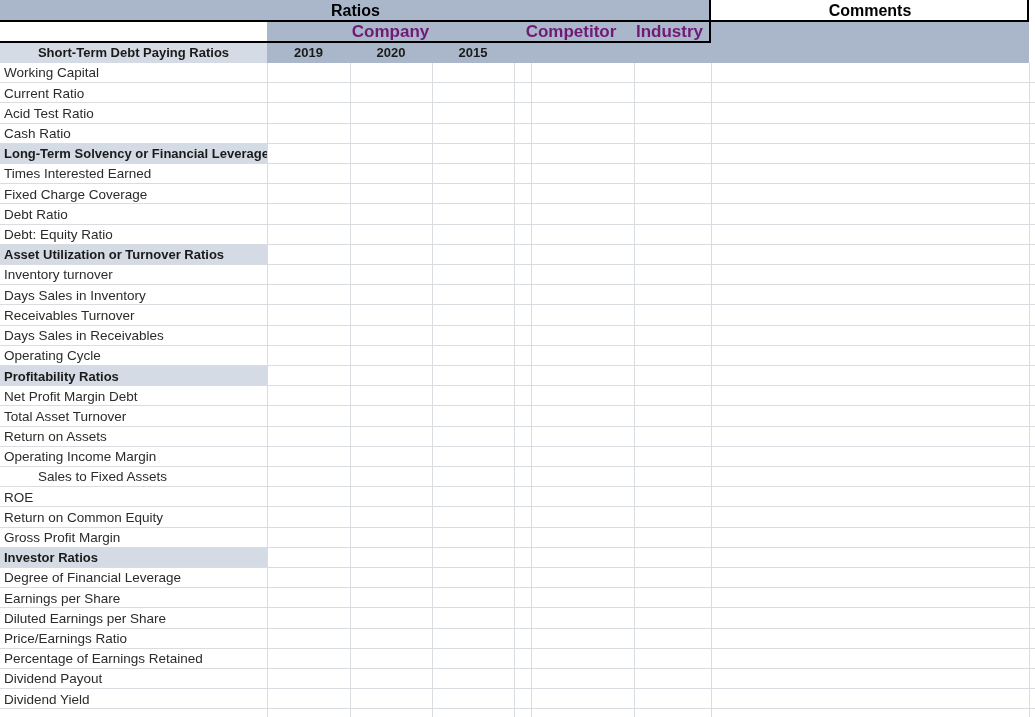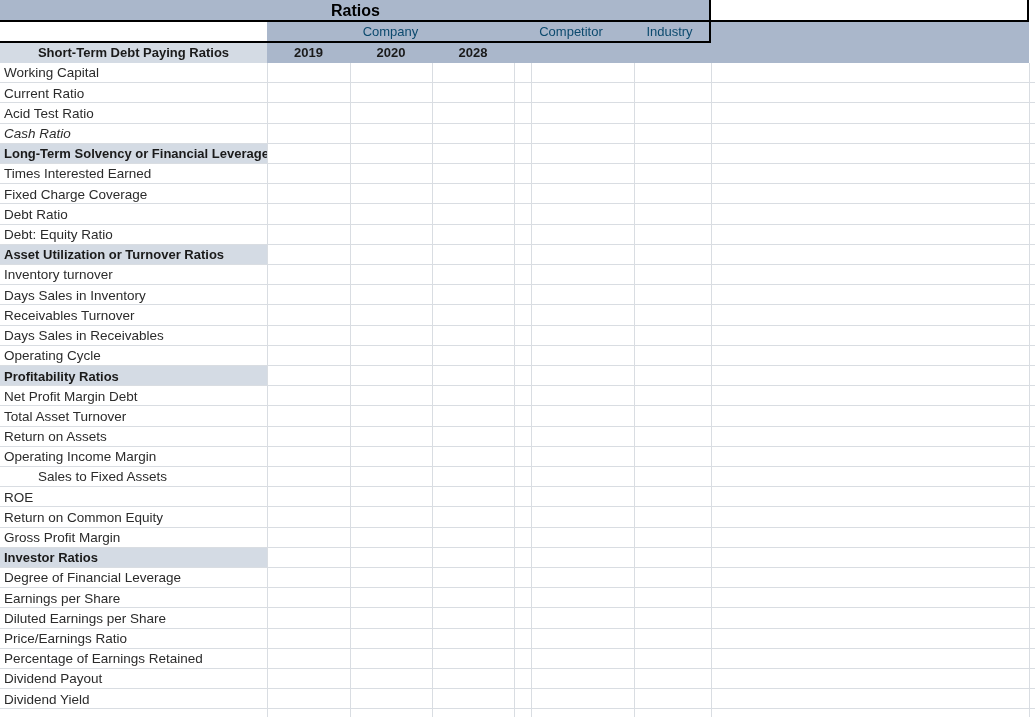--- a/index.html
+++ b/index.html
@@ -44,23 +44,23 @@
     font-size: 16px;
     font-weight: bold;
     color: #000000;
   }
   .t-head {
     font-size: 13px;
     font-weight: bold;
     color: #1a1a1a;
   }
   .t-sub {
-    font-size: 13px;
-    font-weight: normal;
-    color: #0c4a6e;
+    font-size: 17px;
+    font-weight: bold;
+    color: #701a75;
   }
   .t-body {
     font-size: 13.5px;
     font-weight: normal;
     color: #2b2b2b;
   }
 
   
   .gline {
     position: absolute;
@@ -78,35 +78,36 @@
   .bline-v { width: 2px; }
 </style>
 </head>
 <body>
 
 <div id="sheet">
 
   <div class="cell fill-dark" style="left:0; top:0; width:711px; height:21px;"></div>
   <div class="cell fill-dark ctr t-title" style="left:0; top:0; width:711px; height:21px;">Ratios</div>
 
+  <div class="cell fill-white ctr t-title" style="left:711px; top:0; width:318px; height:21px;">Comments</div>
 
 
   <div class="cell fill-dark ctr t-sub" style="left:267px; top:21px; width:247px; height:21px;">Company</div>
 
   <div class="cell fill-dark ctr t-sub" style="left:514px; top:21px; width:114px; height:21px;">Competitor</div>
 
   <div class="cell fill-dark ctr t-sub" style="left:628px; top:21px; width:83px; height:21px;">Industry</div>
 
   <div class="cell fill-dark" style="left:711px; top:21px; width:318px; height:21px;"></div>
 
   <div class="cell fill-light ctr t-head" style="left:0; top:42px; width:267px; height:21px;">Short-Term Debt Paying Ratios</div>
 
   <div class="cell fill-dark ctr t-head" style="left:267px; top:42px; width:83px; height:21px;">2019</div>
   <div class="cell fill-dark ctr t-head" style="left:350px; top:42px; width:82px; height:21px;">2020</div>
-  <div class="cell fill-dark ctr t-head" style="left:432px; top:42px; width:82px; height:21px;">2028</div>
+  <div class="cell fill-dark ctr t-head" style="left:432px; top:42px; width:82px; height:21px;">2015</div>
 
   <div class="cell fill-dark" style="left:514px; top:42px; width:515px; height:21px;"></div>
 
   <div id="body-rows">
       <div class="cell left fill-white t-body" style="left: 0px; top: 63px; width: 267px; height: 20.2px;">Working Capital</div>
       <div class="cell fill-white" style="left: 267px; top: 63px; width: 768px; height: 20.2px;"></div>
       <div class="cell fill-white ctr t-body" style="left: 267px; top: 63px; width: 0px; height: 20.2px;"></div>
       <div class="cell fill-white ctr t-body" style="left: 267px; top: 63px; width: 83px; height: 20.2px;"></div>
       <div class="cell fill-white ctr t-body" style="left: 350px; top: 63px; width: 82px; height: 20.2px;"></div>
       <div class="cell fill-white ctr t-body" style="left: 432px; top: 63px; width: 82px; height: 20.2px;"></div>
@@ -127,21 +128,21 @@
       <div class="cell left fill-white t-body" style="left: 0px; top: 103.4px; width: 267px; height: 20.2px;">Acid Test Ratio</div>
       <div class="cell fill-white" style="left: 267px; top: 103.4px; width: 768px; height: 20.2px;"></div>
       <div class="cell fill-white ctr t-body" style="left: 267px; top: 103.4px; width: 0px; height: 20.2px;"></div>
       <div class="cell fill-white ctr t-body" style="left: 267px; top: 103.4px; width: 83px; height: 20.2px;"></div>
       <div class="cell fill-white ctr t-body" style="left: 350px; top: 103.4px; width: 82px; height: 20.2px;"></div>
       <div class="cell fill-white ctr t-body" style="left: 432px; top: 103.4px; width: 82px; height: 20.2px;"></div>
       <div class="cell fill-white ctr t-body" style="left: 514px; top: 103.4px; width: 17px; height: 20.2px;"></div>
       <div class="cell fill-white ctr t-body" style="left: 531px; top: 103.4px; width: 103px; height: 20.2px;"></div>
       <div class="cell fill-white ctr t-body" style="left: 634px; top: 103.4px; width: 77px; height: 20.2px;"></div>
       <div class="gline gline-h" style="left: 0px; top: 122.6px; width: 1035px;"></div>
-      <div class="cell left fill-white t-body" style="left: 0px; top: 123.6px; width: 267px; height: 20.2px; font-style: italic;">Cash Ratio</div>
+      <div class="cell left fill-white t-body" style="left: 0px; top: 123.6px; width: 267px; height: 20.2px;">Cash Ratio</div>
       <div class="cell fill-white" style="left: 267px; top: 123.6px; width: 768px; height: 20.2px;"></div>
       <div class="cell fill-white ctr t-body" style="left: 267px; top: 123.6px; width: 0px; height: 20.2px;"></div>
       <div class="cell fill-white ctr t-body" style="left: 267px; top: 123.6px; width: 83px; height: 20.2px;"></div>
       <div class="cell fill-white ctr t-body" style="left: 350px; top: 123.6px; width: 82px; height: 20.2px;"></div>
       <div class="cell fill-white ctr t-body" style="left: 432px; top: 123.6px; width: 82px; height: 20.2px;"></div>
       <div class="cell fill-white ctr t-body" style="left: 514px; top: 123.6px; width: 17px; height: 20.2px;"></div>
       <div class="cell fill-white ctr t-body" style="left: 531px; top: 123.6px; width: 103px; height: 20.2px;"></div>
       <div class="cell fill-white ctr t-body" style="left: 634px; top: 123.6px; width: 77px; height: 20.2px;"></div>
       <div class="gline gline-h" style="left: 0px; top: 142.8px; width: 1035px;"></div>
       <div class="cell left fill-light t-head ctr" style="left: 0px; top: 143.8px; width: 267px; height: 20.2px;">Long-Term Solvency or Financial Leverage</div>

